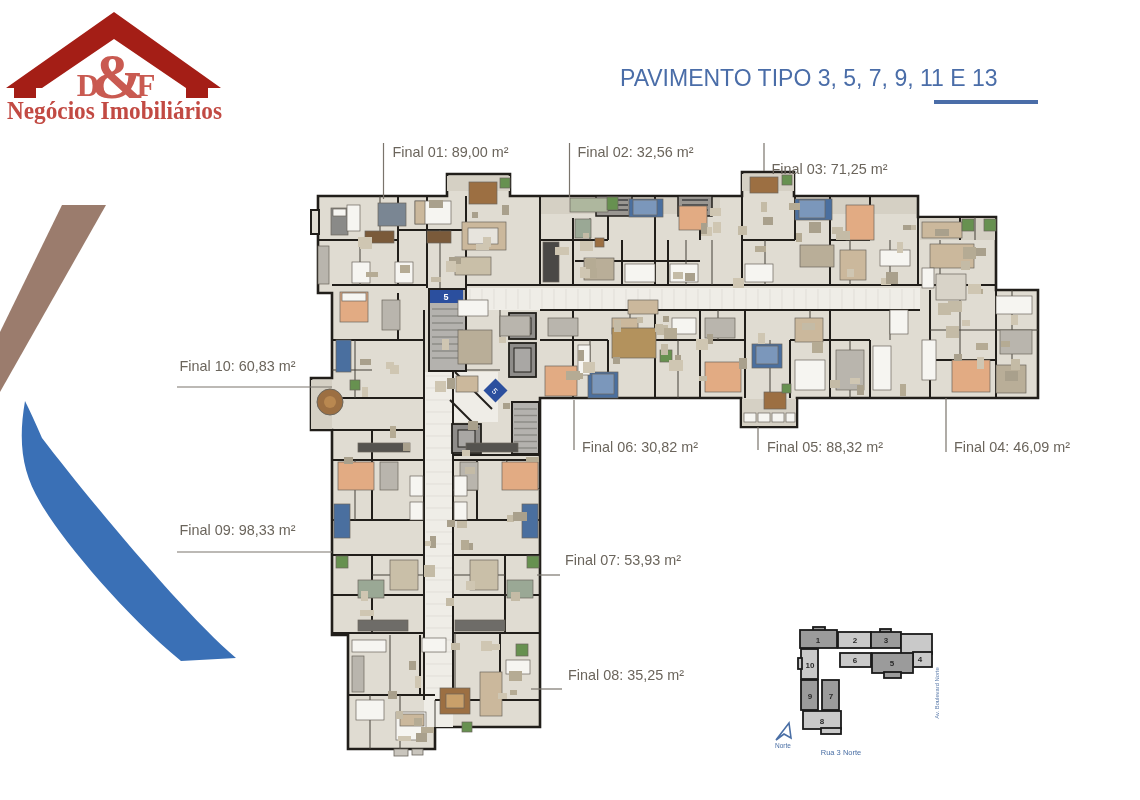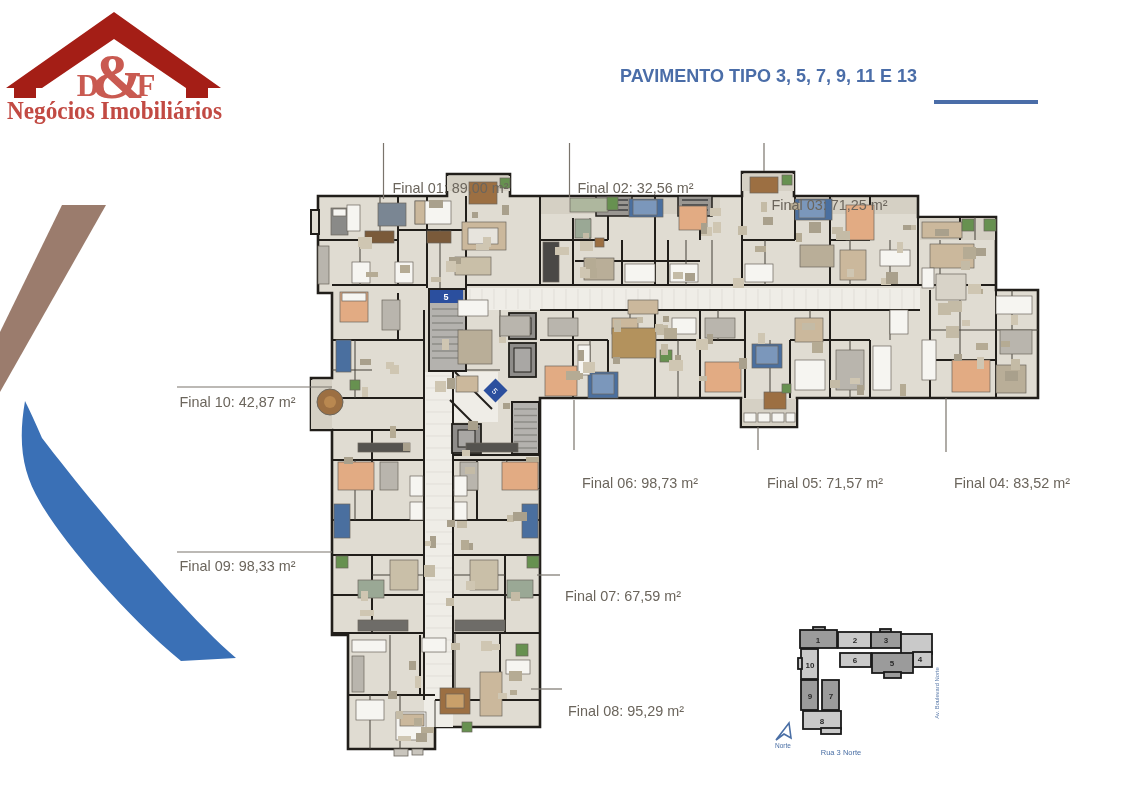--- a/index.html
+++ b/index.html
@@ -1,18 +1,18 @@
 <!DOCTYPE html>
 <html><head><meta charset="utf-8">
 <style>
 html,body{margin:0;padding:0;}
 body{width:1140px;height:800px;background:#ffffff;position:relative;overflow:hidden;
 font-family:"Liberation Sans", sans-serif;}
-.lb{position:absolute;font-size:14.4px;line-height:1;color:#6b655c;white-space:nowrap;margin-top:36px;}
-#title{position:absolute;left:620px;top:66.5px;font-size:18px;line-height:1;font-weight:bold;color:#4a6da8;letter-spacing:0px;white-space:nowrap;}
+.lb{position:absolute;font-size:14.4px;line-height:1;color:#6b655c;white-space:nowrap;}
+#title{position:absolute;left:620px;top:66.5px;font-size:23px;line-height:1;font-weight:normal;color:#4a6da8;letter-spacing:0px;white-space:nowrap;}
 #underline{position:absolute;left:934px;top:100px;width:104px;height:4px;background:#4a6da8;}
 </style></head>
 <body>
 <svg width="1140" height="800" style="position:absolute;left:0;top:0">
 
 <polygon points="62,205 106,205 0,392 0,332" fill="#9b7c6d"></polygon>
 <path d="M 25,401 C 18,442 22,472 40,502 C 62,540 122,612 181,661 L 236,658 C 182,612 84,493 42,438 Q 32,415 25,401 Z" fill="#3a70b6"></path>
 
 <polygon points="6,88 114,12 221,88 186,88 114,39 42,88" fill="#a41e16"></polygon>
 <rect x="14" y="86" width="22" height="12" fill="#a41e16"></rect>
@@ -524,19 +524,19 @@
 <path d="M 776,740 L 789,723 L 791,738 L 784,734 Z" fill="none" stroke="#4a6fa5" stroke-width="1.6"></path>
 <text x="783" y="748" font-size="6.5" fill="#4a6fa5" text-anchor="middle" font-family="Liberation Sans, sans-serif">Norte</text>
 <text x="841" y="755" font-size="7.5" fill="#4a6fa5" text-anchor="middle" font-family="Liberation Sans, sans-serif">Rua 3 Norte</text>
 <text x="939" y="693" font-size="5.8" fill="#5c7cab" text-anchor="middle" font-family="Liberation Sans, sans-serif" transform="rotate(-90 939 693)">Av. Boulevard Norte</text>
 </svg>
 <div id="title">PAVIMENTO TIPO 3, 5, 7, 9, 11 E 13</div>
 <div id="underline"></div>
 <div class="lb" style="left:392.5px;top:144.5px">Final 01: 89,00 m²</div>
 <div class="lb" style="left:577.5px;top:144.5px">Final 02: 32,56 m²</div>
 <div class="lb" style="left:771.5px;top:162px">Final 03: 71,25 m²</div>
-<div class="lb" style="left:954px;top:440px">Final 04: 83,52 m²</div>
-<div class="lb" style="left:767px;top:440px">Final 05: 71,57 m²</div>
-<div class="lb" style="left:582px;top:440px">Final 06: 98,73 m²</div>
-<div class="lb" style="left:565px;top:552.5px">Final 07: 67,59 m²</div>
-<div class="lb" style="left:568px;top:668px">Final 08: 95,29 m²</div>
+<div class="lb" style="left:954px;top:440px">Final 04: 46,09 m²</div>
+<div class="lb" style="left:767px;top:440px">Final 05: 88,32 m²</div>
+<div class="lb" style="left:582px;top:440px">Final 06: 30,82 m²</div>
+<div class="lb" style="left:565px;top:552.5px">Final 07: 53,93 m²</div>
+<div class="lb" style="left:568px;top:668px">Final 08: 35,25 m²</div>
 <div class="lb" style="left:179.5px;top:523px">Final 09: 98,33 m²</div>
-<div class="lb" style="left:179.5px;top:359px">Final 10: 42,87 m²</div>
+<div class="lb" style="left:179.5px;top:359px">Final 10: 60,83 m²</div>
 
 </body></html>

